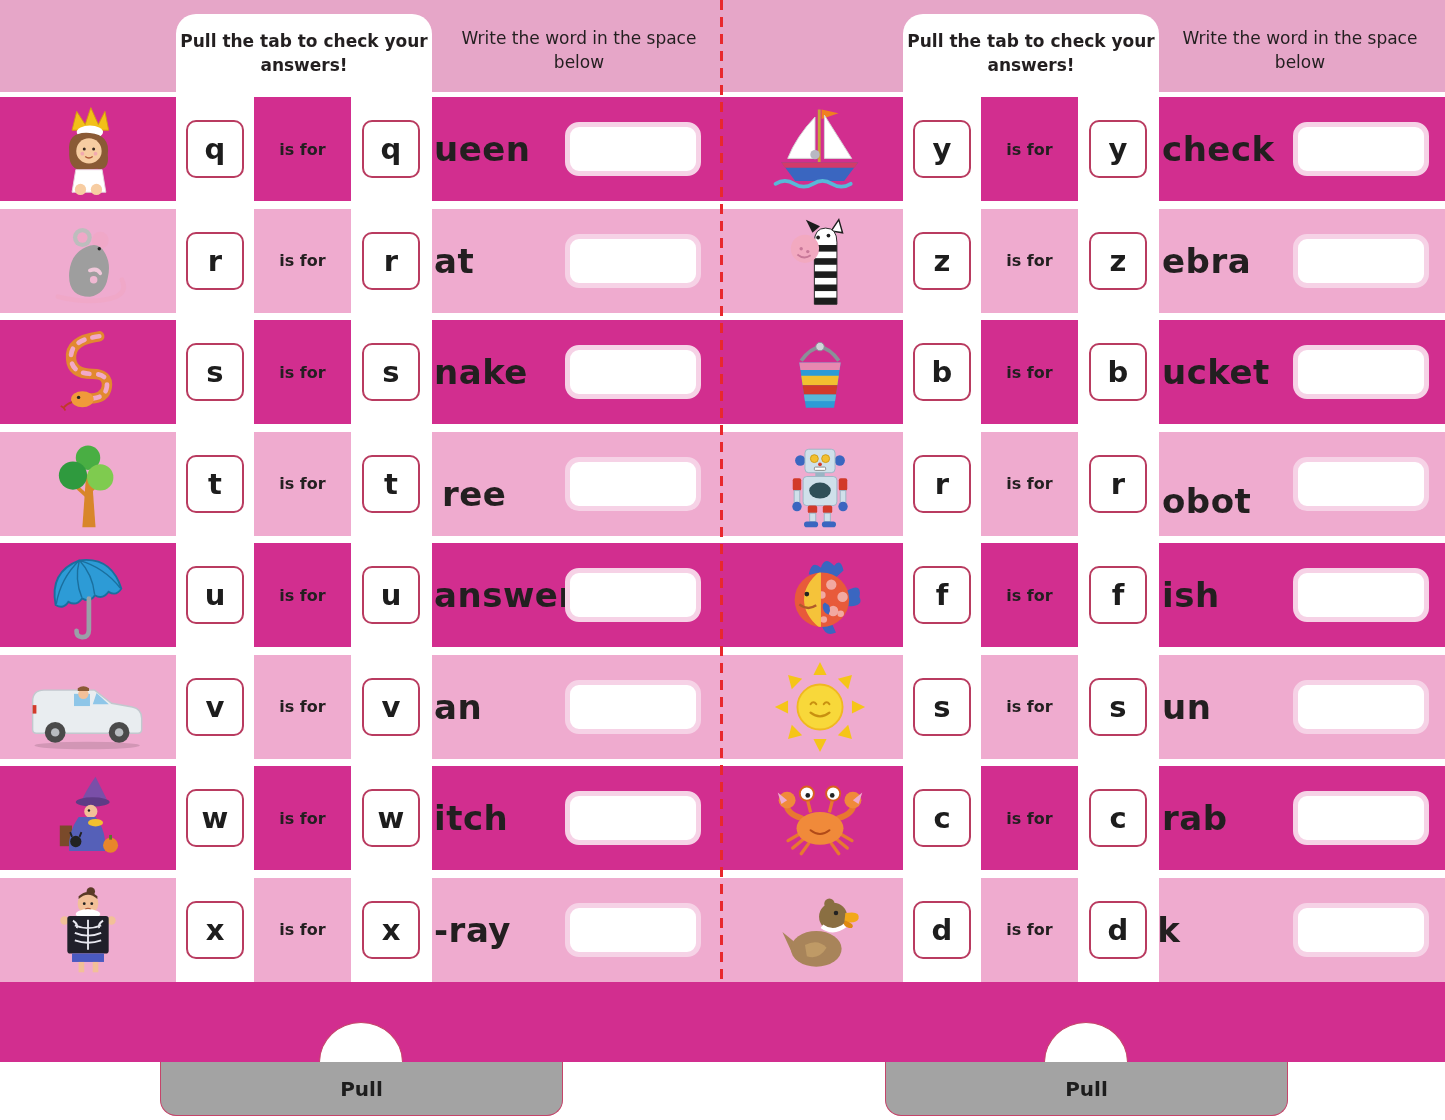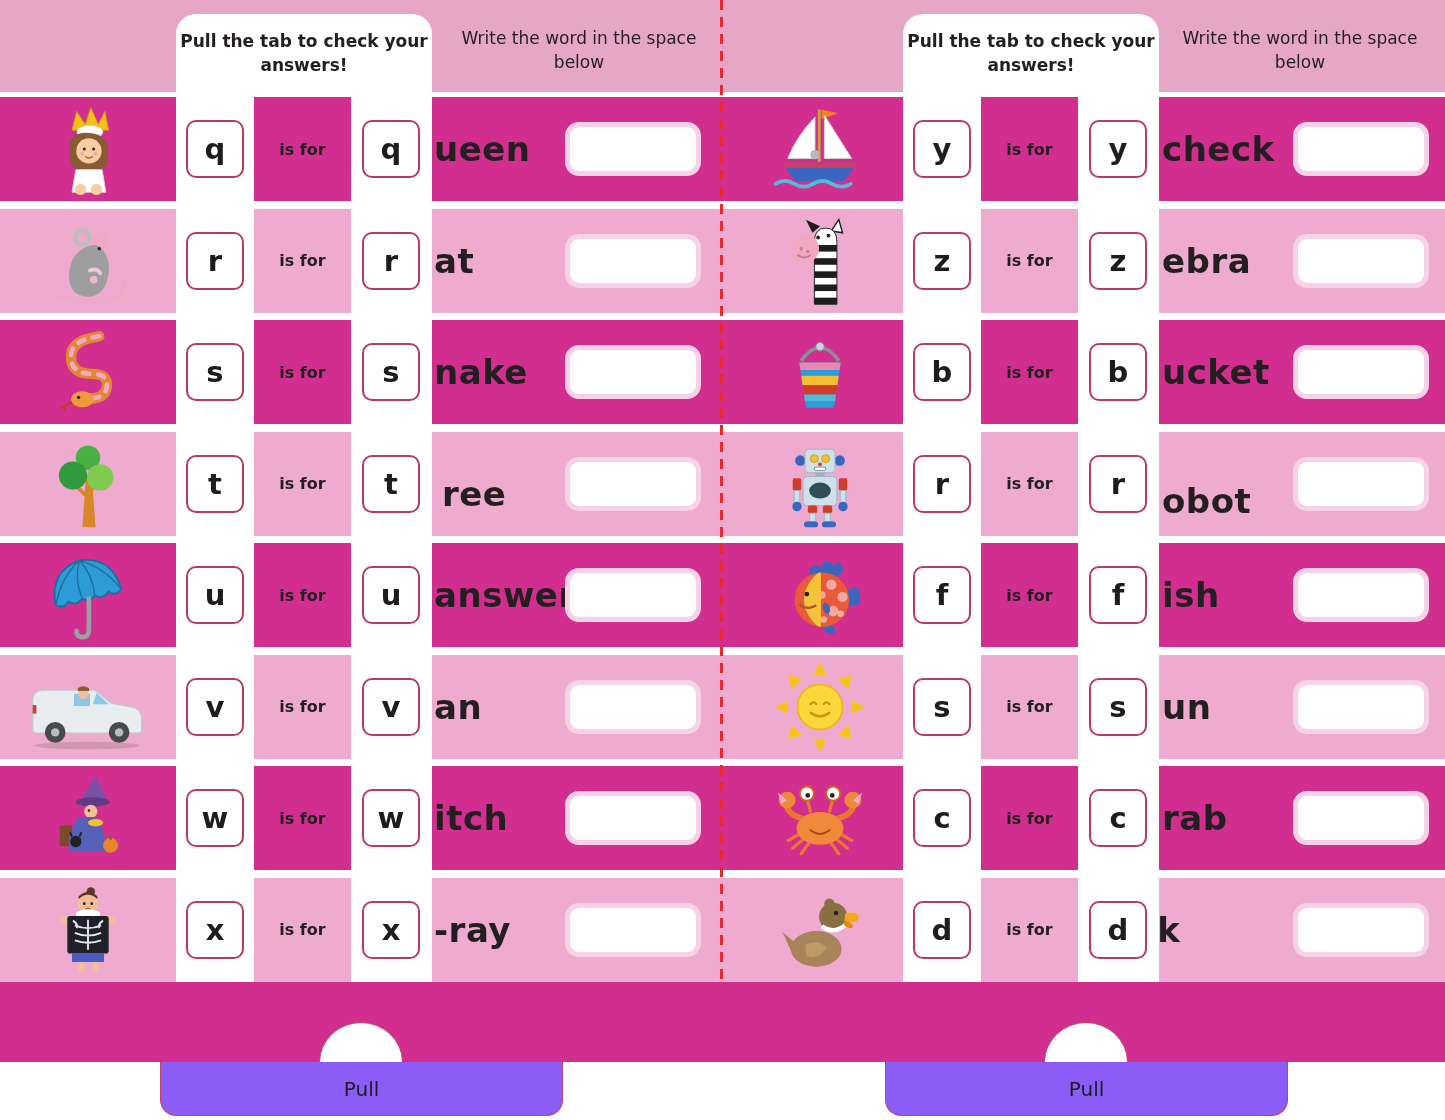--- a/index.html
+++ b/index.html
@@ -37,24 +37,24 @@
   .isfor.light { background:#efabcf; }
   .letterbox { position:absolute; width:58px; height:58px; background:#fff;
                border:2.5px solid #b93b60; border-radius:10px; display:flex;
                align-items:center; justify-content:center;
                font-size:29px; font-weight:700; color:#1d1d1d; }
   .divider { position:absolute; left:720px; top:0; width:3px; height:1062px;
              background:repeating-linear-gradient(to bottom,#e8282d 0 10px,transparent 10px 17px); }
   .bottombar { position:absolute; left:0; top:982px; width:1445px; height:80px; background:#d22e8f; }
   .notch { position:absolute; top:1022px; width:84px; height:40px; background:#ffffff;
            border:1.5px solid #c5446a; border-bottom:none; border-radius:50% 50% 0 0 / 100% 100% 0 0; }
-  .pulltab { position:absolute; top:1062px; width:403px; height:54px; background:#8b5cf6;
+  .pulltab { position:absolute; top:1062px; width:403px; height:54px; background:#a3a3a3;
              border:1.5px solid #c5446a; border-top:none; border-radius:0 0 16px 16px;
              display:flex; align-items:center; justify-content:center;
-             font-size:20px; font-weight:400; color:#1d1d1d; }
+             font-size:20px; font-weight:700; color:#1d1d1d; }
   svg { display:block; }
 </style>
 </head>
 <body>
 
 <div class="page">
   <div class="band"></div>
 
   <div id="rows-layer">
       <div class="row-band dark" style="top: 97px;"></div>

